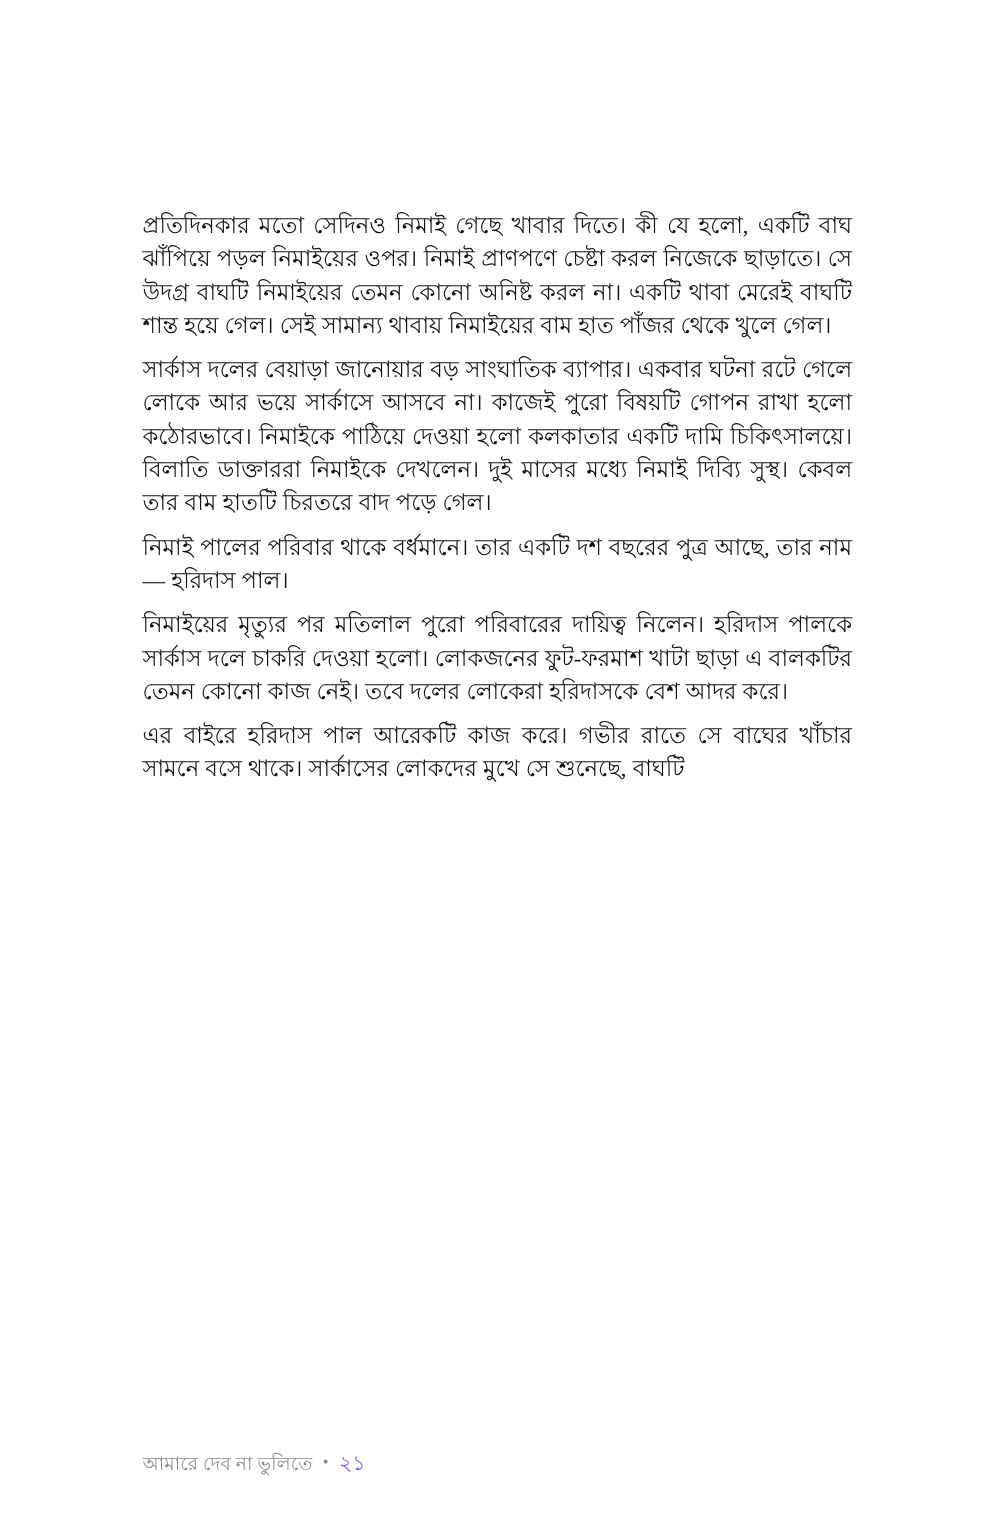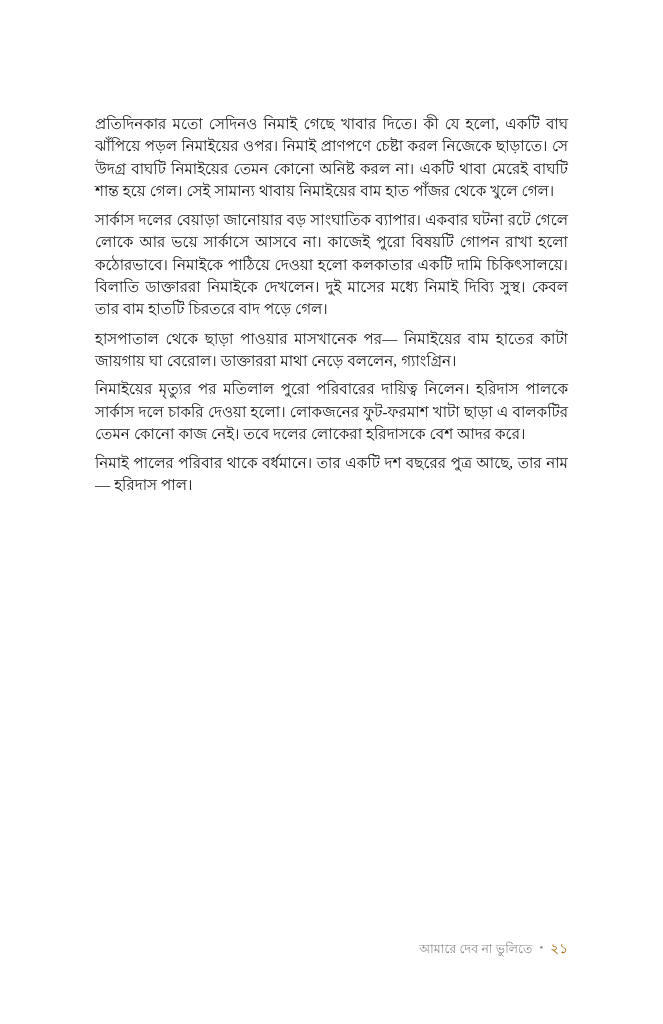--- a/index.html
+++ b/index.html
@@ -7,20 +7,21 @@
     padding: 0;
     background: #ffffff;
   }
   .page {
     position: relative;
     width: 663px;
     height: 960px;
     background: #ffffff;
     overflow: hidden;
     box-sizing: border-box;
+    margin-top: 27px;
   }
   .text-column {
     position: absolute;
     left: 95px;
     top: 113px;
     width: 473px;
   }
   .para {
     font-family: "Liberation Serif", "DejaVu Serif", serif;
     font-size: 15.1px;
@@ -39,52 +40,51 @@
   .para.tight {
     margin-bottom: 6px;
   }
   .footer {
     position: absolute;
     left: 95px;
     top: 938px;
     width: 473px;
     display: flex;
     align-items: baseline;
-    justify-content: flex-end;
     gap: 7px;
     font-family: "Liberation Serif", "DejaVu Serif", serif;
     color: #8c8c8c;
   }
   .footer-title {
     font-size: 12.4px;
     letter-spacing: 0.01em;
     white-space: nowrap;
   }
   .footer-dot {
     font-size: 11px;
     line-height: 1;
     color: #8c8c8c;
     transform: translateY(-2px);
   }
   .footer-page {
     font-size: 13.6px;
-    color: #a16207;
+    color: #8b5cf6;
   }
 </style>
 </head>
 <body>
 
 <div class="page">
 
   <div class="text-column">
     <p class="para">প্রতিদিনকার মতো সেদিনও নিমাই গেছে খাবার দিতে। কী যে হলো, একটি বাঘ ঝাঁপিয়ে পড়ল নিমাইয়ের ওপর। নিমাই প্রাণপণে চেষ্টা করল নিজেকে ছাড়াতে। সে উদগ্র বাঘটি নিমাইয়ের তেমন কোনো অনিষ্ট করল না। একটি থাবা মেরেই বাঘটি শান্ত হয়ে গেল। সেই সামান্য থাবায় নিমাইয়ের বাম হাত পাঁজর থেকে খুলে গেল।</p>
     <p class="para">সার্কাস দলের বেয়াড়া জানোয়ার বড় সাংঘাতিক ব্যাপার। একবার ঘটনা রটে গেলে লোকে আর ভয়ে সার্কাসে আসবে না। কাজেই পুরো বিষয়টি গোপন রাখা হলো কঠোরভাবে। নিমাইকে পাঠিয়ে দেওয়া হলো কলকাতার একটি দামি চিকিৎসালয়ে। বিলাতি ডাক্তাররা নিমাইকে দেখলেন। দুই মাসের মধ্যে নিমাই দিব্যি সুস্থ। কেবল তার বাম হাতটি চিরতরে বাদ পড়ে গেল।</p>
-    <p class="para tight">হাসপাতাল থেকে ছাড়া পাওয়ার মাসখানেক পর— নিমাইয়ের বাম হাতের কাটা জায়গায় ঘা বেরোল। ডাক্তাররা মাথা নেড়ে বললেন, গ্যাংগ্রিন।</p>
+    <p class="para">নিমাই পালের পরিবার থাকে বর্ধমানে। তার একটি দশ বছরের পুত্র আছে, তার নাম— হরিদাস পাল।</p>
     <p class="para">নিমাইয়ের মৃত্যুর পর মতিলাল পুরো পরিবারের দায়িত্ব নিলেন। হরিদাস পালকে সার্কাস দলে চাকরি দেওয়া হলো। লোকজনের ফুট-ফরমাশ খাটা ছাড়া এ বালকটির তেমন কোনো কাজ নেই। তবে দলের লোকেরা হরিদাসকে বেশ আদর করে।</p>
-    <p class="para">নিমাই পালের পরিবার থাকে বর্ধমানে। তার একটি দশ বছরের পুত্র আছে, তার নাম— হরিদাস পাল।</p>
+    <p class="para">এর বাইরে হরিদাস পাল আরেকটি কাজ করে। গভীর রাতে সে বাঘের খাঁচার সামনে বসে থাকে। সার্কাসের লোকদের মুখে সে শুনেছে, বাঘটি</p>
   </div>
 
   <div class="footer">
     <span class="footer-title">আমারে দেব না ভুলিতে</span>
     <span class="footer-dot">•</span>
     <span class="footer-page">২১</span>
   </div>
 
 </div>
 

